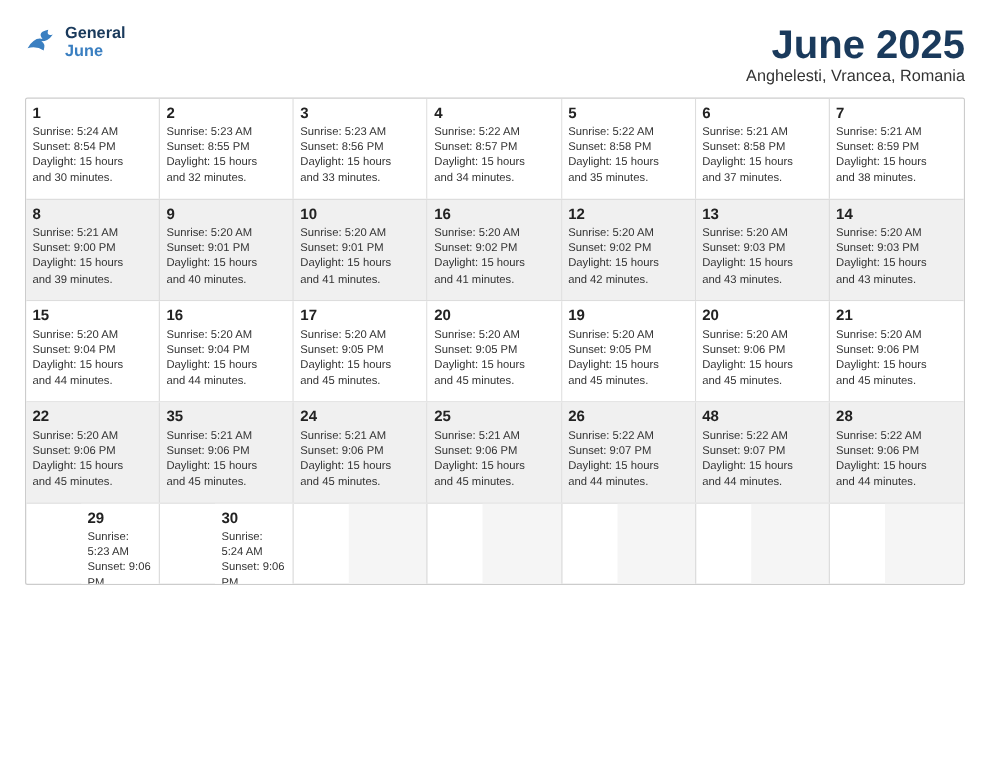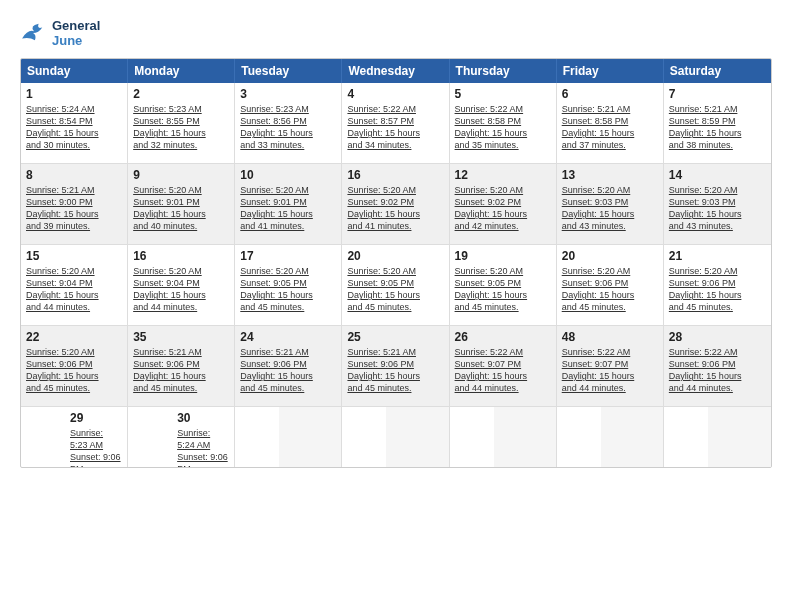--- a/index.html
+++ b/index.html
@@ -91,53 +91,47 @@
       font-size: 12px;
       font-weight: bold;
       color: #222;
       margin-bottom: 2px;
       display: block;
     }
     .cal-cell p {
       font-size: 9px;
       line-height: 1.35;
       color: #333;
-      text-decoration: underline;
     }
     .row5 .cal-cell {
       min-height: 68px;
       margin-left: 44px;
     }
   </style>
 </head>
 <body>
 
 <div class="page">
   <div class="header">
     <div class="logo">
       <svg class="logo-bird" viewBox="0 0 30 24" xmlns="http://www.w3.org/2000/svg">
         <path d="M2 18 Q8 8 15 10 Q10 4 20 2 Q18 8 24 6 Q20 12 14 12 Q18 14 16 20 Q10 16 2 18Z" fill="#3a7fc1"></path>
       </svg>
       <div>
         <div style="font-size:13px;font-weight:bold;color:#1a3a5c;">General</div>
         <div style="font-size:13px;font-weight:bold;color:#3a7fc1;">June</div>
       </div>
     </div>
+    <div class="title-block">
+      <div class="main-title">June 2025</div>
+      <div class="subtitle">Anghelesti, Vrancea, Romania</div>
+    </div>
   </div>
 
   <div class="calendar">
-    <div class="cal-header">
-    <div class="cal-header-cell">Sunday</div>
-        <div class="cal-header-cell">Monday</div>
-        <div class="cal-header-cell">Tuesday</div>
-        <div class="cal-header-cell">Wednesday</div>
-        <div class="cal-header-cell">Thursday</div>
-        <div class="cal-header-cell">Friday</div>
-        <div class="cal-header-cell">Saturday</div>
-      </div>
     <div class="cal-body">
     <div class="cal-row row1">
           <div class="cal-cell">
             <span class="day-num">1</span>
             <p style="white-space: pre-line;">Sunrise: 5:24 AM
 Sunset: 8:54 PM
 Daylight: 15 hours
 and 30 minutes.</p>
           </div>
           <div class="cal-cell">

